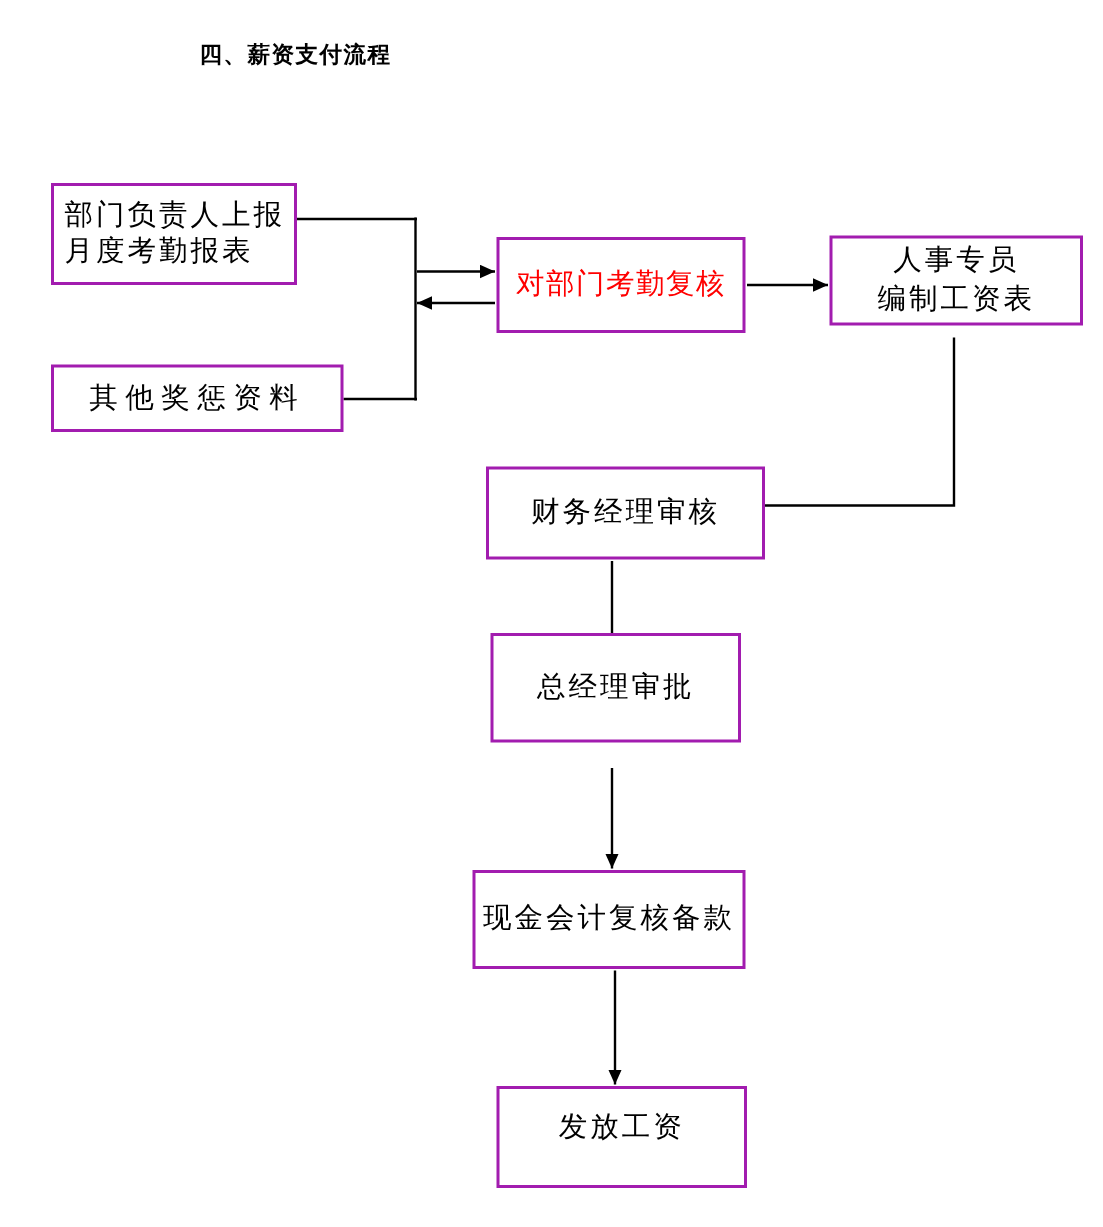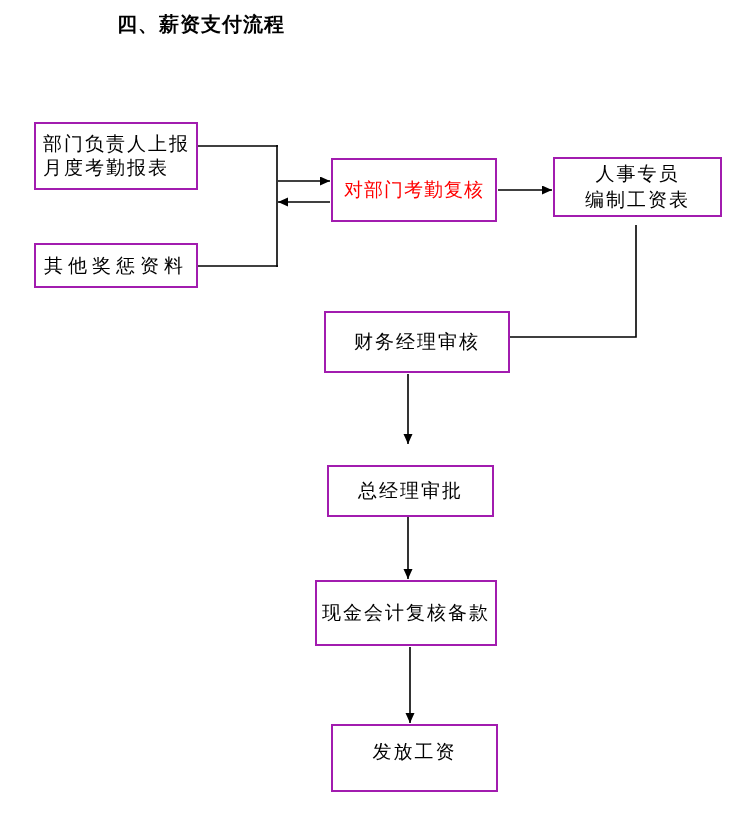--- a/index.html
+++ b/index.html
@@ -12,23 +12,23 @@
     width: 735px;
     height: 818px;
     background: #ffffff;
     overflow: hidden;
     font-family: "Liberation Serif", serif;
   }
   .title {
     position: absolute;
     left: 117px;
     top: 11px;
-    margin: 0;
+    margin: 16px;
     font-family: "Liberation Sans", sans-serif;
-    font-size: 20px;
+    font-size: 15px;
     font-weight: bold;
     color: #000000;
     letter-spacing: 1px;
     white-space: nowrap;
   }
   .connectors {
     position: absolute;
     left: 0;
     top: 0;
     width: 735px;
@@ -48,37 +48,37 @@
     color: #000000;
     letter-spacing: 2px;
     white-space: nowrap;
   }
   .node-report {
     left: 34px; top: 122px; width: 164px; height: 68px;
     align-items: flex-start;
     padding-left: 7px;
   }
   .node-other {
-    left: 34px; top: 243px; width: 164px; height: 45px;
+    left: 34px; top: 243px; width: 195px; height: 45px;
     letter-spacing: 5px;
   }
   .node-review {
     left: 331px; top: 158px; width: 166px; height: 64px;
     letter-spacing: 1px;
   }
   .node-hr {
     left: 553px; top: 157px; width: 169px; height: 60px;
     line-height: 26px;
     font-family: Liberation Serif, serif;
   }
   .node-finance {
     left: 324px; top: 311px; width: 186px; height: 62px;
   }
   .node-gm {
-    left: 327px; top: 465px; width: 167px; height: 52px;
+    left: 327px; top: 422px; width: 167px; height: 73px;
   }
   .node-cash {
     left: 315px; top: 580px; width: 182px; height: 66px;
   }
   .node-pay {
     left: 331px; top: 724px; width: 167px; height: 68px;
     justify-content: flex-start;
     padding-top: 14px;
   }
 </style>

